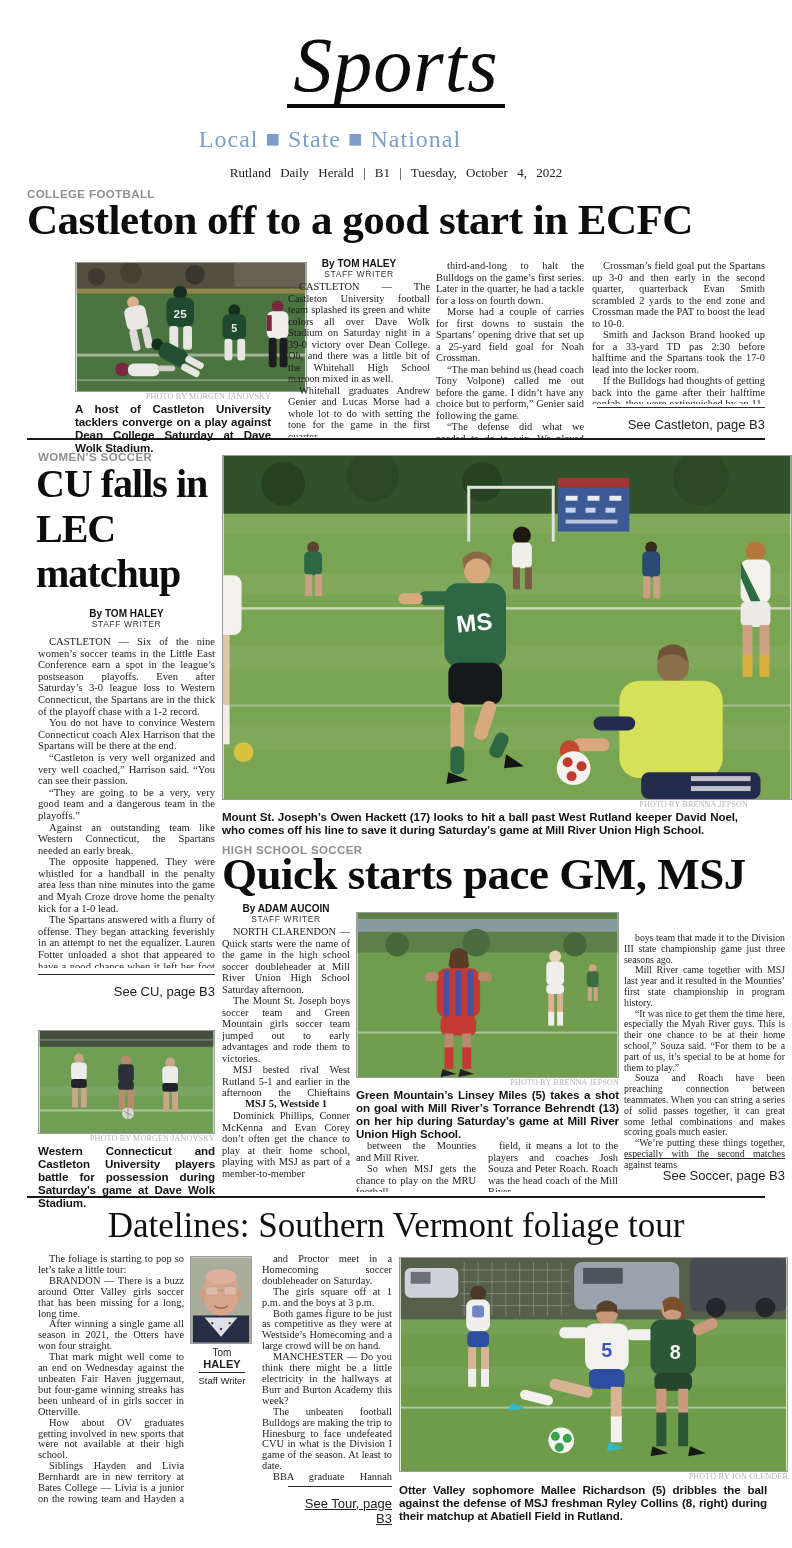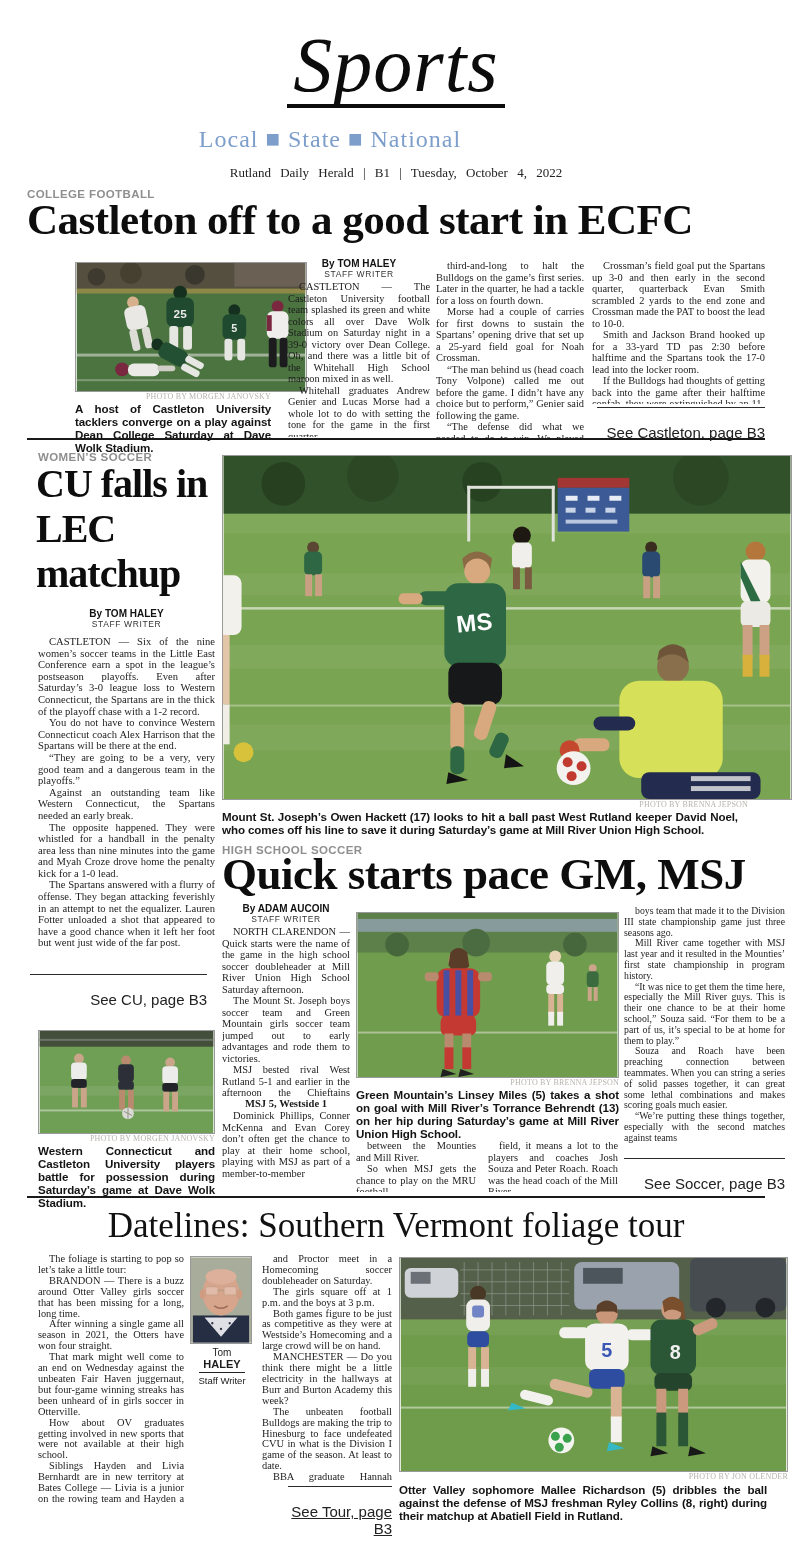--- a/index.html
+++ b/index.html
@@ -25,35 +25,35 @@
     font-size:11.5px; color:#8f8f8f; letter-spacing:.4px;
   }
   .headline { font-family:"Liberation Serif", serif; font-weight:bold; color:#0d0d0d; letter-spacing:-.5px; }
   .headline-light { font-family:"Liberation Serif", serif; font-weight:normal; color:#111; }
 
   .byline { font-family:"Liberation Sans", sans-serif; font-weight:bold; font-size:10px; text-align:center; color:#111; }
   .byrole { font-family:"Liberation Sans", sans-serif; font-size:8.5px; text-align:center; color:#333; letter-spacing:.6px; }
 
   .body-col { font-size:10.4px; line-height:11.5px; text-align:justify; color:#1c1c1c; overflow:hidden; }
   .body-col .para { text-indent:11px; }
-  .body-sm { font-size:9.8px; line-height:10.8px; }
+  .body-sm { font-size:9.8px; line-height:10.8px;margin-top:27px; }
   .body-dt { font-size:10.4px; line-height:10.9px; }
   .subhead { font-weight:bold; text-align:center; font-size:10.6px; line-height:12px; }
 
   .credit {
     font-family:Liberation Serif, serif; font-size:8px; color:#b7b3ae;
     text-align:right; letter-spacing:.2px;
   }
   .caption {
     font-family:"Liberation Sans", sans-serif; font-weight:bold;
     font-size:11.6px; line-height:13px; letter-spacing:-.1px; color:#141414; text-align:justify;
   }
   .jump {
-    font-family:"Liberation Sans", sans-serif; font-size:15px; color:#222;
-    text-align:right; border-top:1.3px solid #2a2a2a; padding-top:16px;
+    font-family:"Liberation Sans", sans-serif; font-size:13px; color:#222;
+    text-align:right; border-top:1.3px solid #2a2a2a; padding-top:9px;
   }
   .rule { background:#1a1a1a; }
   .photo-frame { border:1px solid #9a9a9a; display:block; }
 
   .mug-first { font-family:"Liberation Sans", sans-serif; font-size:10px; text-align:center; margin-top:3px; }
   .mug-last  { font-family:"Liberation Sans", sans-serif; font-size:11px; font-weight:bold; text-align:center;
                border-bottom:1.4px solid #222; padding-bottom:2px; width:46px; margin:0 auto; }
   .mug-role  { font-family:"Liberation Sans", sans-serif; font-size:9.5px; text-align:center; padding-top:2px; }
   .mug-float { float:left; width:64px; margin:2px 8px 2px 0; }
 </style>
@@ -157,26 +157,27 @@
 
   <div class="abs kicker" style="left:38px;top:451px;">WOMEN’S SOCCER</div>
   <div class="abs headline" style="left:36px;top:462px;width:182px;font-size:40px;line-height:1.12;letter-spacing:-1px;">CU falls in LEC matchup</div>
   <div class="abs" style="left:38px;top:608px;width:177px;">
     <div class="byline">By TOM HALEY</div>
     <div class="byrole">STAFF WRITER</div>
   </div>
   <div class="abs body-col" style="left:38px;top:636px;width:177px;height:332px;font-size:10.6px;line-height:11.6px;">
       <p class="para">CASTLETON — Six of the nine women’s soccer teams in the Little East Conference earn a spot in the league’s postseason playoffs. Even after Saturday’s 3-0 league loss to Western Connecticut, the Spartans are in the thick of the playoff chase with a 1-2 record.</p>
       <p class="para">You do not have to convince Western Connecticut coach Alex Harrison that the Spartans will be there at the end.</p>
+      <p class="para">“Castleton is very well organized and very well coached,” Harrison said. “You can see their passion.</p>
       <p class="para">“They are going to be a very, very good team and a dangerous team in the playoffs.”</p>
       <p class="para">Against an outstanding team like Western Connecticut, the Spartans needed an early break.</p>
       <p class="para">The opposite happened. They were whistled for a handball in the penalty area less than nine minutes into the game and Myah Croze drove home the penalty kick for a 1-0 lead.</p>
       <p class="para">The Spartans answered with a flurry of offense. They began attacking feverishly in an attempt to net the equalizer. Lauren Fotter unloaded a shot that appeared to have a good chance when it left her foot but went just wide of the far post.</p>
     </div>
-  <div class="abs jump" style="left:30px;top:974px;width:177px;">See CU, page B3</div>
+  <div class="abs jump" style="left:38px;top:974px;width:177px;">See CU, page B3</div>
 
   <div class="abs" style="left:38px;top:1030px;width:177px;">
     <svg class="photo-frame" width="177" height="104" viewBox="0 0 177 104">
       <rect width="177" height="104" fill="#6f9e55"></rect>
       <rect width="177" height="16" fill="#434f3a"></rect>
       <rect y="8" width="177" height="2" fill="#6d7468"></rect>
       <rect y="56" width="177" height="10" fill="#ffffff" opacity=".08"></rect>
       <rect y="80" width="177" height="2" fill="#e9ece4" opacity=".5"></rect>
       <g transform="translate(40,28)">
         <circle cx="0" cy="0" r="5" fill="#caa58a"></circle>
@@ -386,21 +387,21 @@
       <p class="para">between the Mounties and Mill River.</p>
       <p class="para">So when MSJ gets the chance to play on the MRU football</p>
     </div>
   <div class="abs body-col" style="left:488px;top:1140px;width:130px;height:52px;">
       <p class="para">field, it means a lot to the players and coaches Josh Souza and Peter Roach. Roach was the head coach of the Mill River</p>
     </div>
 
   <div class="abs body-col body-sm" style="left:624px;top:906px;width:161px;height:250px;">
       <p class="para">boys team that made it to the Division III state championship game just three seasons ago.</p>
       <p class="para">Mill River came together with MSJ last year and it resulted in the Mounties’ first state championship in program history.</p>
-      <p class="para">“It was nice to get them the time here, especially the Mill River guys. This is their one chance to be at their home school,” Souza said. “For them to be a part of us, it’s special to be at home for them to play.”</p>
+      <p class="para">“It was nice to get them the time here, especially the Myah River guys. This is their one chance to be at their home school,” Souza said. “For them to be a part of us, it’s special to be at home for them to play.”</p>
       <p class="para">Souza and Roach have been preaching connection between teammates. When you can string a series of solid passes together, it can great some lethal combinations and makes scoring goals much easier.</p>
       <p class="para">“We’re putting these things together, especially with the second matches against teams</p>
     </div>
   <div class="abs jump" style="left:624px;top:1158px;width:161px;">See Soccer, page B3</div>
 
   <div class="abs rule" style="left:27px;top:1196px;width:738px;height:2px;"></div>
 
   <div class="abs headline-light" style="left:27px;top:1206px;width:738px;font-size:35px;text-align:center;">Datelines: Southern Vermont foliage tour</div>
 
   <div class="abs body-col body-dt" style="left:38px;top:1254px;width:146px;height:250px;">

